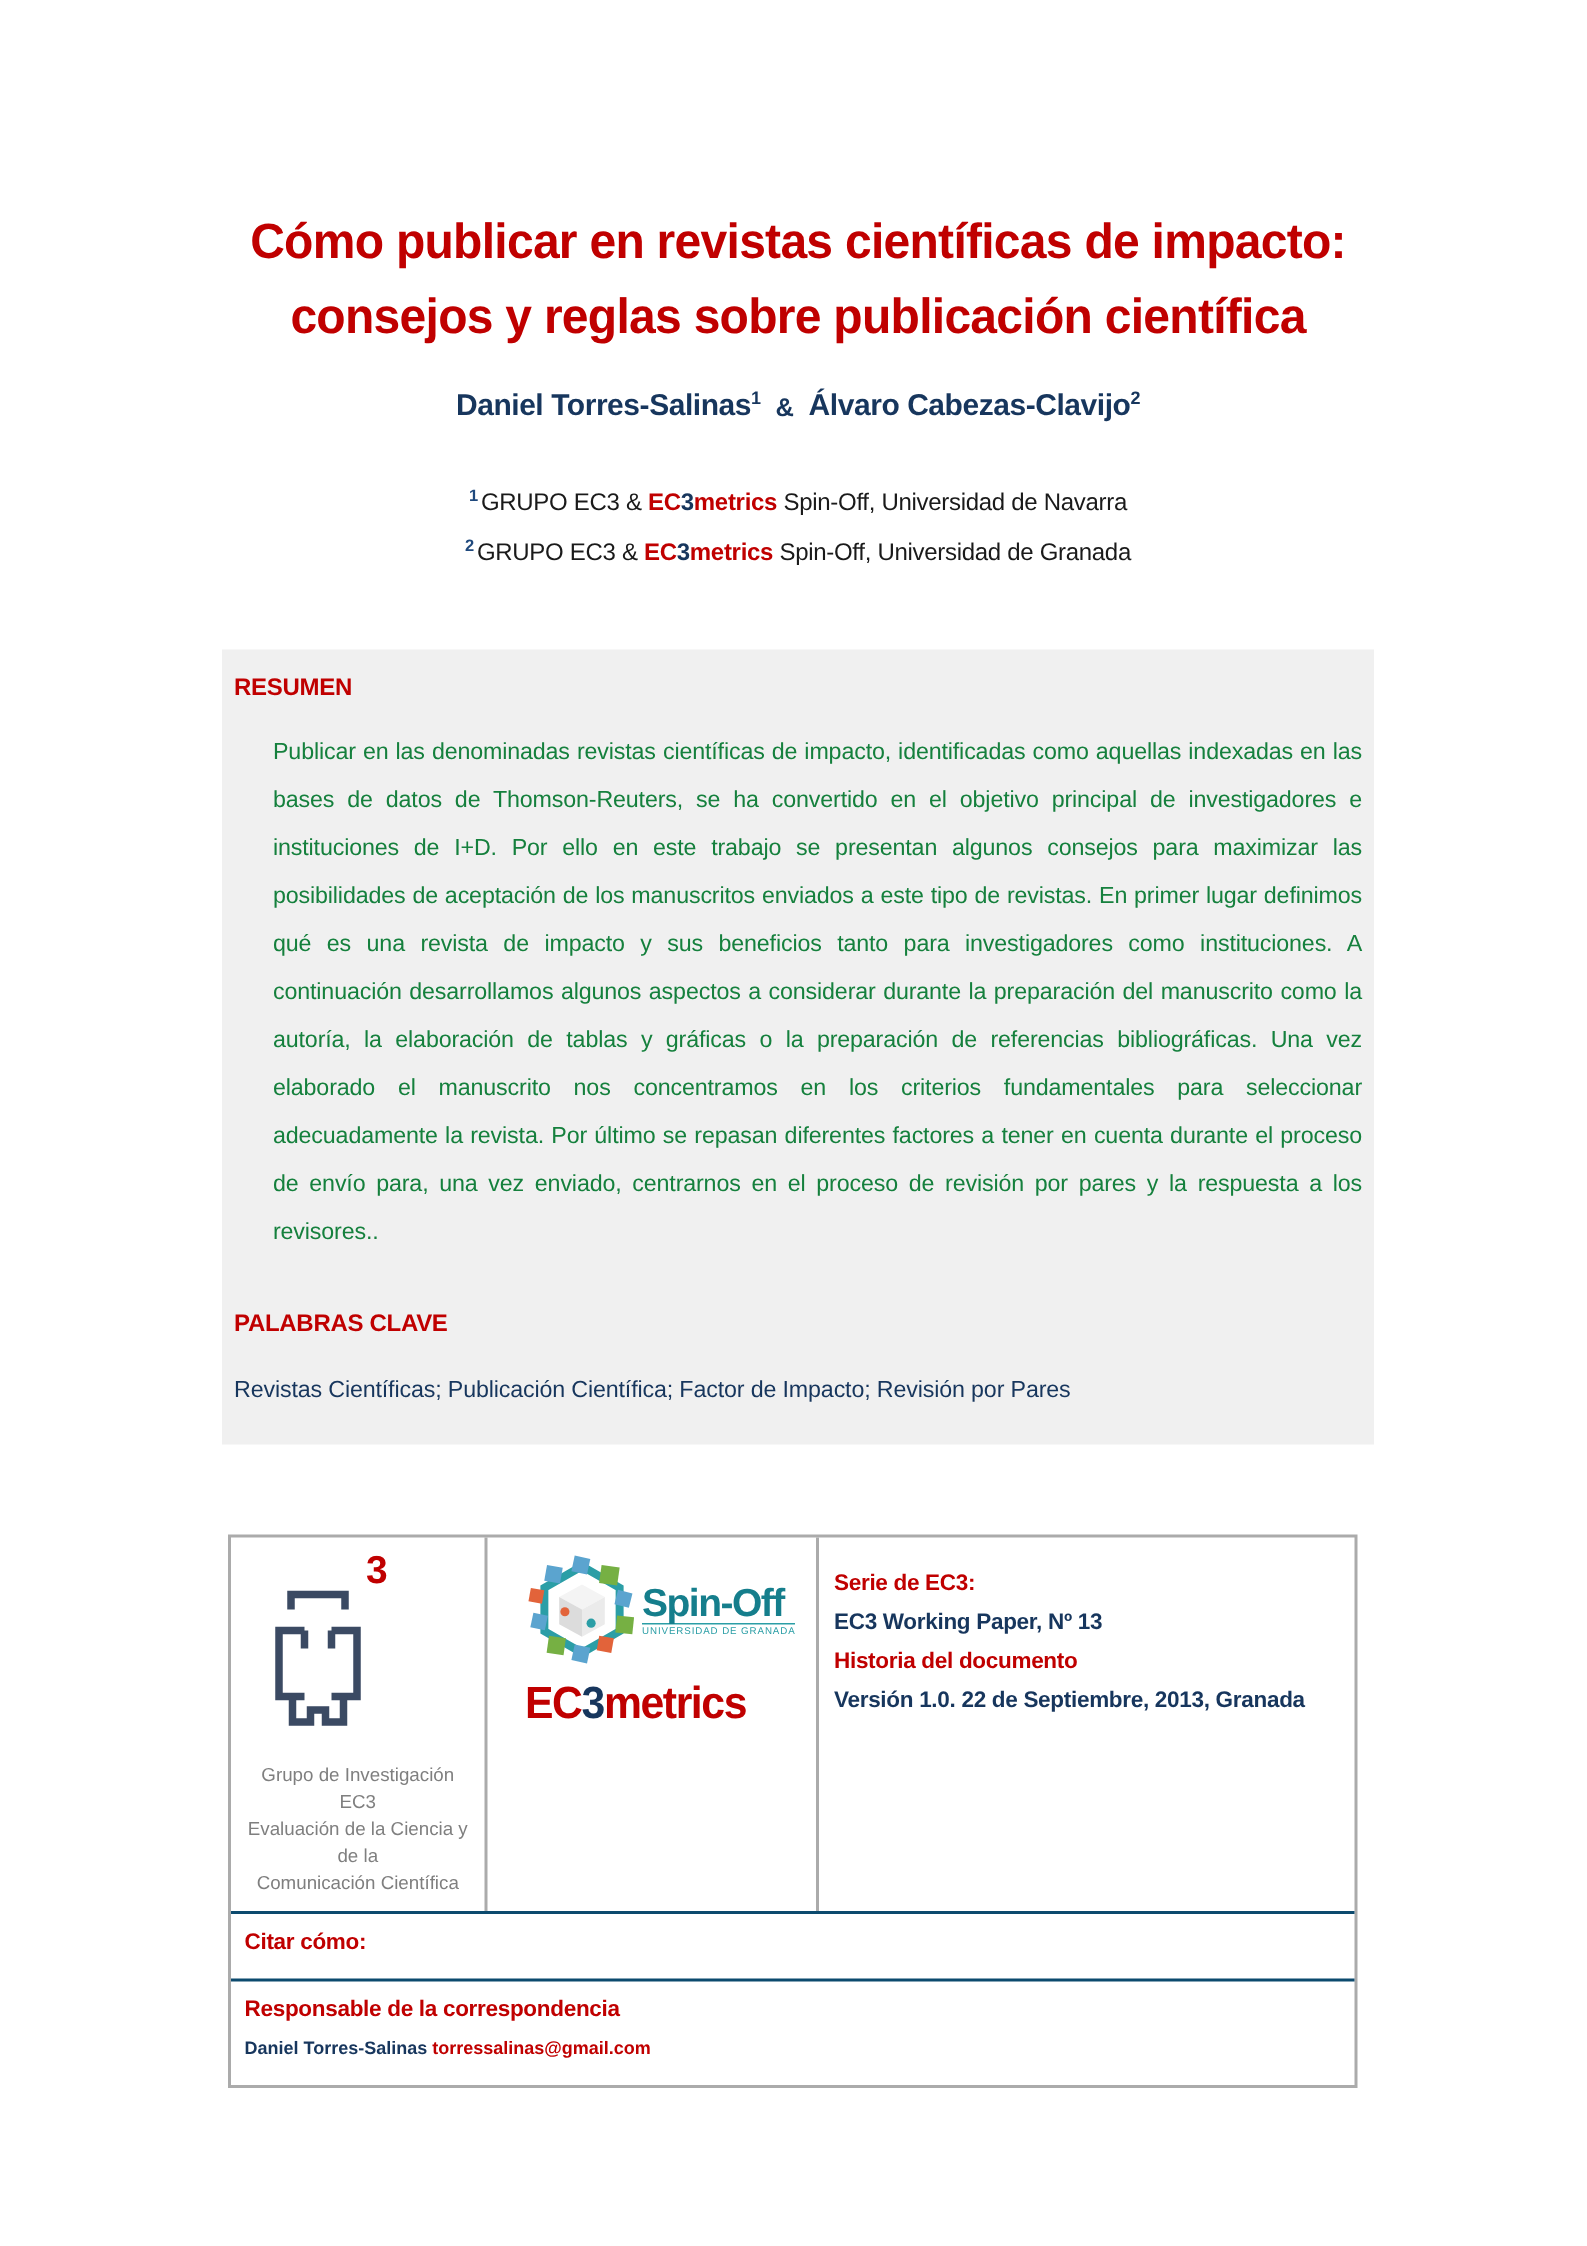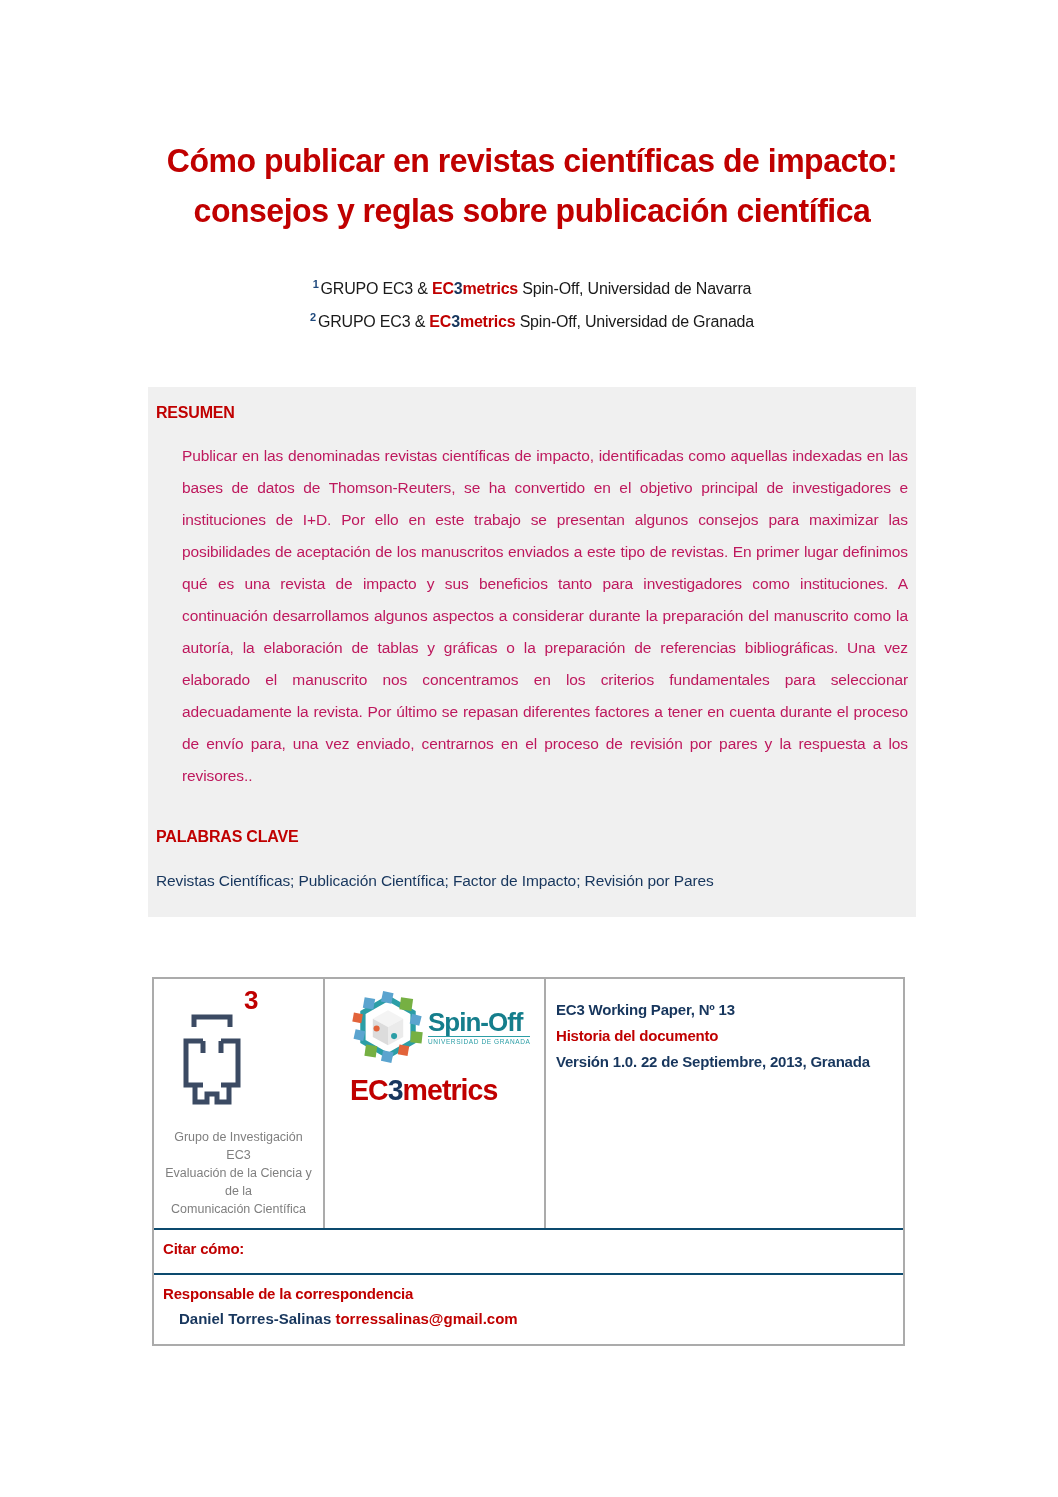--- a/index.html
+++ b/index.html
@@ -34,21 +34,21 @@
   
   .abstract-box {
     margin-top:50px; background:#F0F0F0;
     padding:17px 6px 27px 8px;
   }
   .section-heading {
     color:#C00000; font-weight:bold; font-size:16px; letter-spacing:-0.2px;
   }
   .abstract-text {
     margin-top:18px; padding:0 2px 0 26px;
-    color:#be185d; font-size:15.5px; line-height:32px;
+    color:#15803d; font-size:15.5px; line-height:32px;
     text-align:justify; letter-spacing:-0.1px;
   }
   .keywords-heading { margin-top:36px; }
   .keywords-text {
     margin-top:26px; color:#17365D; font-size:15.5px; letter-spacing:-0.1px;
   }
 
   
   .info-table {
     width:753px; margin:60px 0 0 4px;
@@ -65,36 +65,39 @@
   .spin-word { margin-left:2px; }
   .spin-title { color:#157E8C; font-weight:bold; font-size:26px; letter-spacing:-1px; line-height:26px; }
   .spin-sub { color:#2B9EA6; font-size:6.5px; letter-spacing:0.6px; border-top:1px solid #2B9EA6; padding-top:1px; margin-top:1px; }
   .ec3metrics-word { margin-top:8px; font-size:30px; font-weight:bold; letter-spacing:-1px; transform:scaleX(0.95); transform-origin:left; }
   .series-cell { padding:18px 10px 10px 10px; font-size:15px; line-height:26px; }
   .series-cell .red-h { color:#C00000; font-weight:bold; letter-spacing:-0.2px; }
   .series-cell .navy-l { color:#17365D; font-weight:600; letter-spacing:-0.2px; }
   .wide-row { border-top:2px solid #0c4a6e; padding:7px 9px 12px 9px; }
   .wide-row .red-h { color:#C00000; font-weight:bold; font-size:15px; line-height:24px; letter-spacing:-0.2px; }
   .cite-text { color:#17365D; font-size:15px; line-height:26px; text-align:justify; font-weight:600; letter-spacing:-0.2px; }
-  .corr-line { font-size:15px; line-height:26px; font-weight:600;margin-left:16px; }
+  .corr-line { font-size:12px; line-height:26px; font-weight:600; }
   .corr-name { color:#17365D; }
   .corr-email { color:#C00000; text-decoration:none; }
 
   svg { display:block; }
 </style>
 </head>
 <body>
 
 <div class="content">
 
   <div class="doc-title">
     <div>Cómo publicar en revistas científicas de impacto:</div>
     <div>consejos y reglas sobre publicación científica</div>
   </div>
 
+  <div class="authors">
+    <span>Daniel Torres-Salinas</span><sup>1</sup><span class="amp">&amp;</span><span>Álvaro Cabezas-Clavijo</span><sup>2</sup>
+  </div>
 
   <div class="affiliations">
     <div><sup>1</sup><span>GRUPO EC3 &amp; </span><span class="brand-ec">EC</span><span class="brand-3">3</span><span class="brand-metrics">metrics</span><span> Spin-Off, Universidad de Navarra</span></div>
     <div><sup>2</sup><span>GRUPO EC3 &amp; </span><span class="brand-ec">EC</span><span class="brand-3">3</span><span class="brand-metrics">metrics</span><span> Spin-Off, Universidad de Granada</span></div>
   </div>
 
   <div class="abstract-box">
     <div class="section-heading">RESUMEN</div>
     <div class="abstract-text">Publicar en las denominadas revistas científicas de impacto, identificadas como aquellas indexadas en las bases de datos de Thomson-Reuters, se ha convertido en el objetivo principal de investigadores e instituciones de I+D.  Por ello en este trabajo se presentan algunos consejos para maximizar las posibilidades de aceptación de los manuscritos enviados a este tipo de revistas. En primer lugar definimos qué es una revista de impacto y sus beneficios tanto para investigadores como instituciones. A continuación desarrollamos algunos aspectos a considerar durante la preparación del manuscrito como la autoría, la elaboración de tablas y gráficas o la preparación de referencias bibliográficas. Una vez elaborado el manuscrito nos concentramos en los criterios fundamentales para seleccionar adecuadamente la revista. Por último se repasan diferentes factores a tener en cuenta durante el proceso de envío para, una vez enviado, centrarnos en el proceso de revisión  por pares y la respuesta a los revisores..</div>
     <div class="section-heading keywords-heading">PALABRAS CLAVE</div>
@@ -150,20 +153,21 @@
           </svg>
           <div class="spin-word">
             <div class="spin-title">Spin-Off</div>
             <div class="spin-sub">UNIVERSIDAD DE GRANADA</div>
           </div>
         </div>
         <div class="ec3metrics-word"><span class="brand-ec">EC</span><span class="brand-3">3</span><span class="brand-metrics">metrics</span></div>
       </div>
 
       <div class="series-cell">
+        <div class="red-h">Serie de EC3:</div>
         <div class="navy-l">EC3 Working Paper, Nº 13</div>
         <div class="red-h">Historia del documento</div>
         <div class="navy-l">Versión 1.0.  22 de Septiembre, 2013, Granada</div>
       </div>
 
     </div>
 
     <div class="wide-row">
       <div class="red-h">Citar cómo:</div>
     </div>

